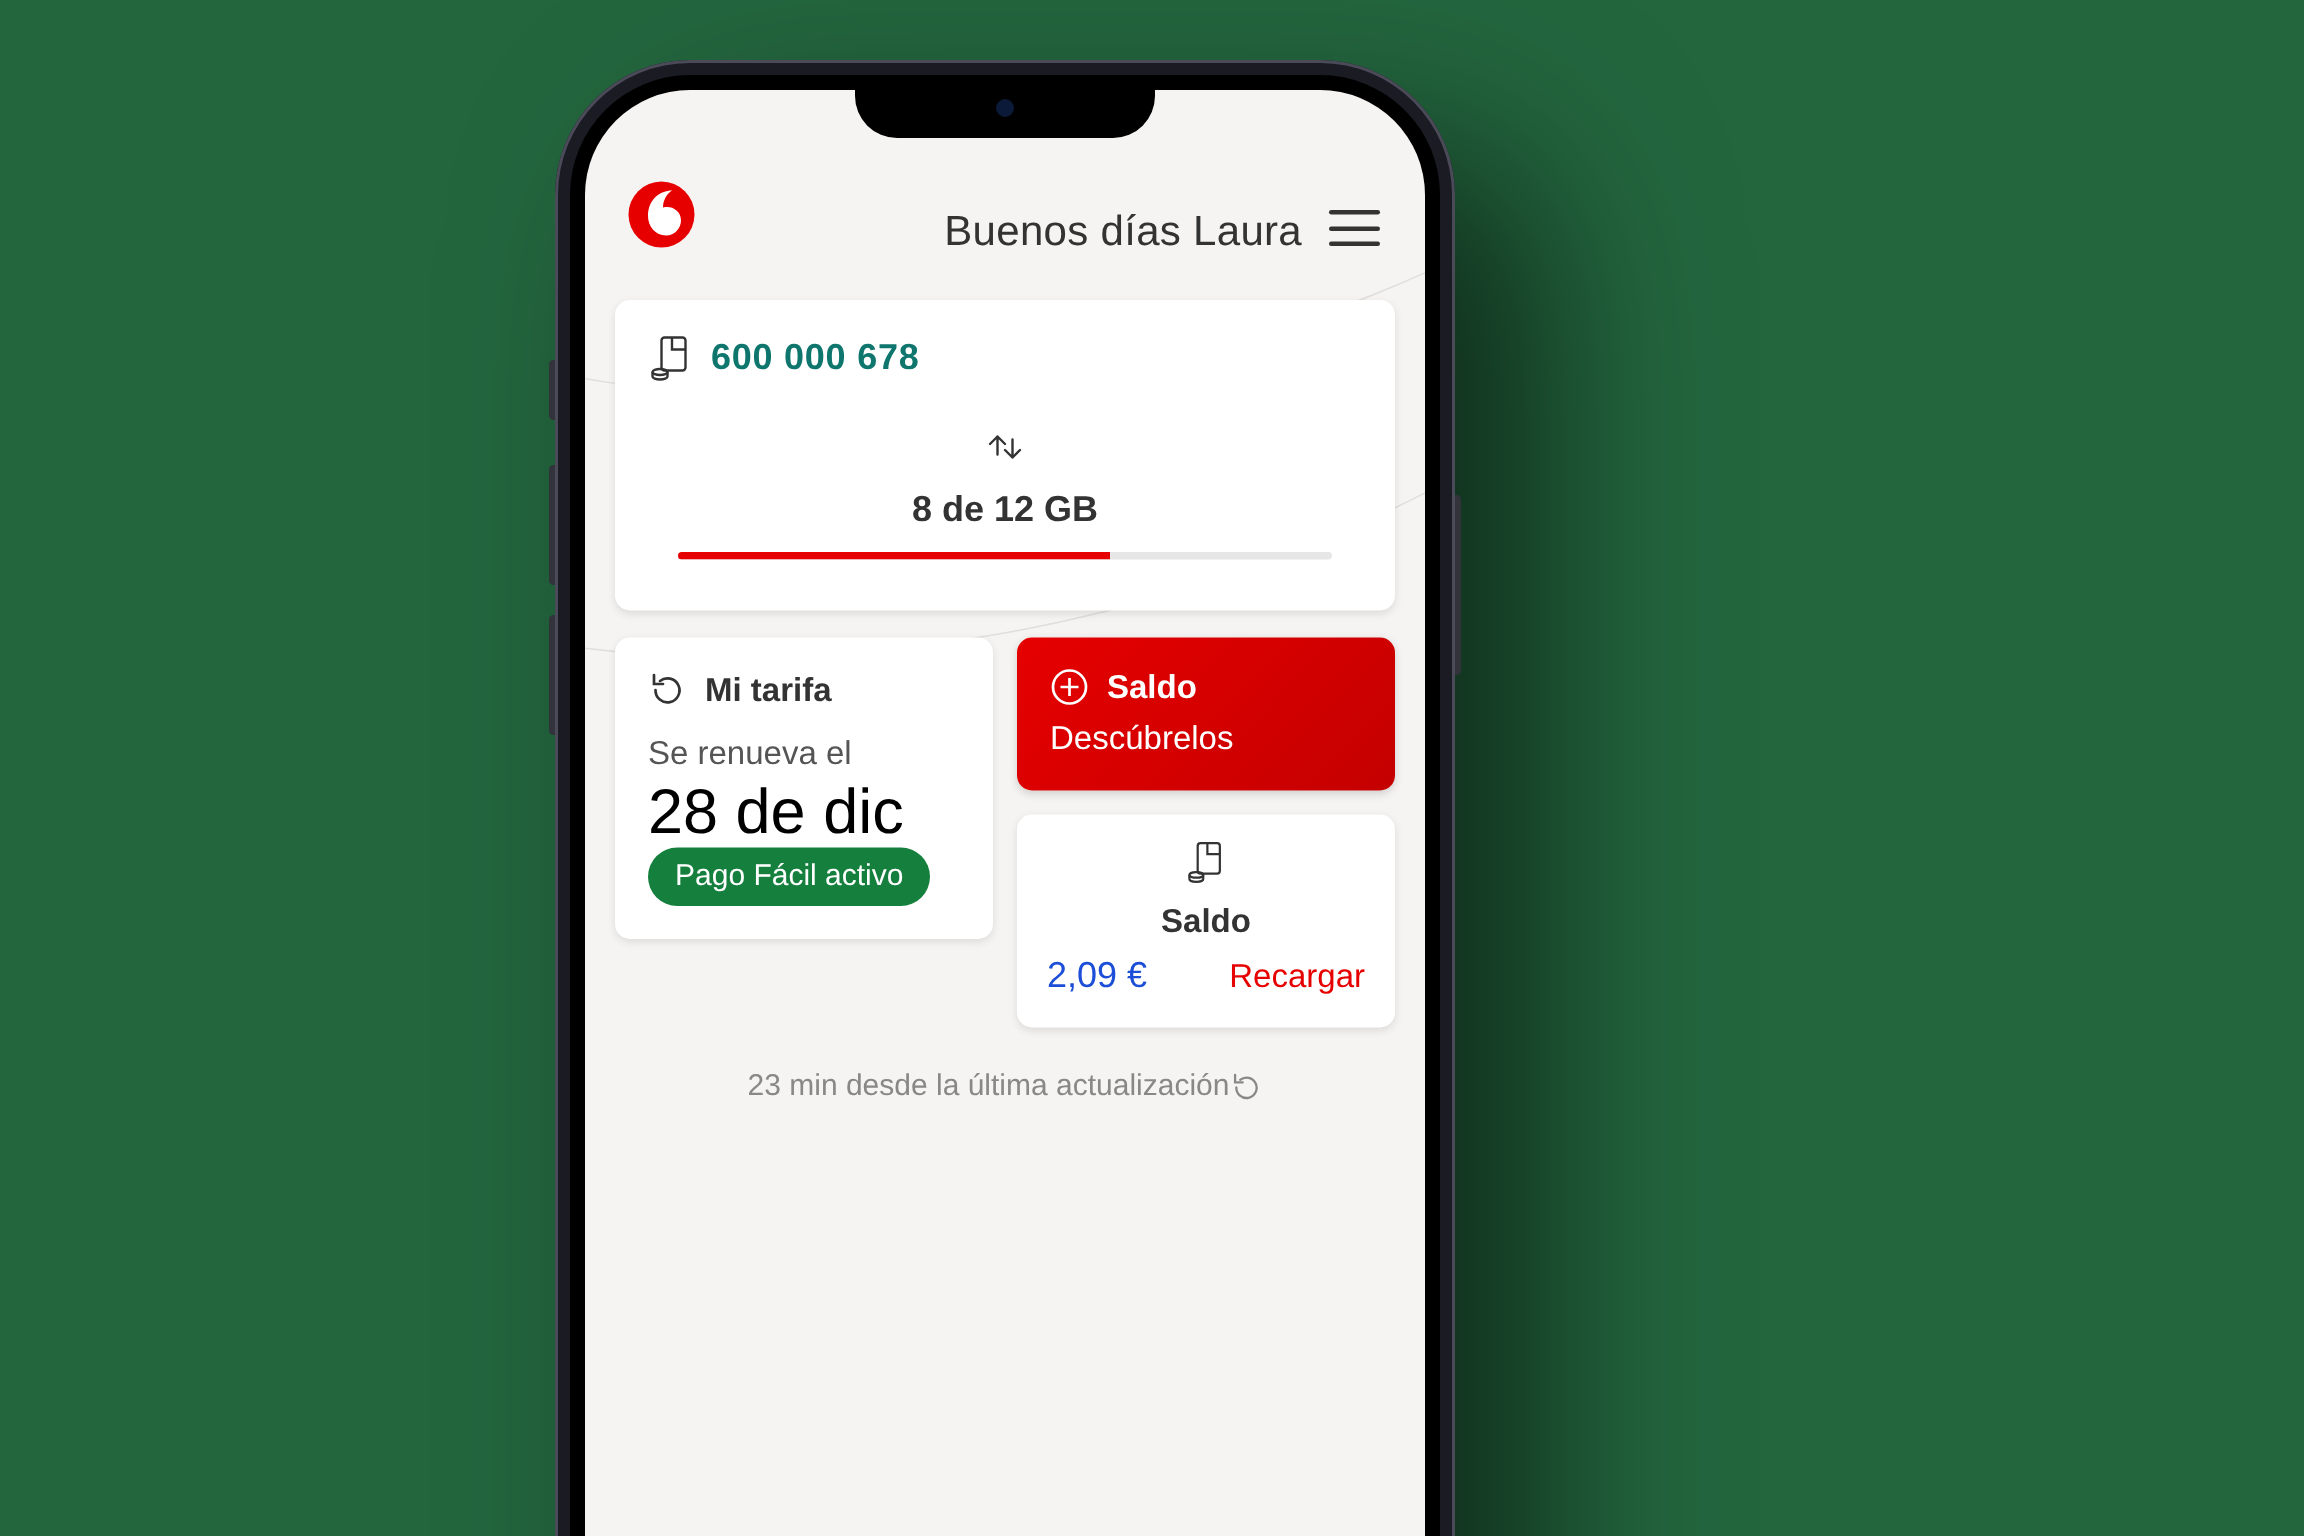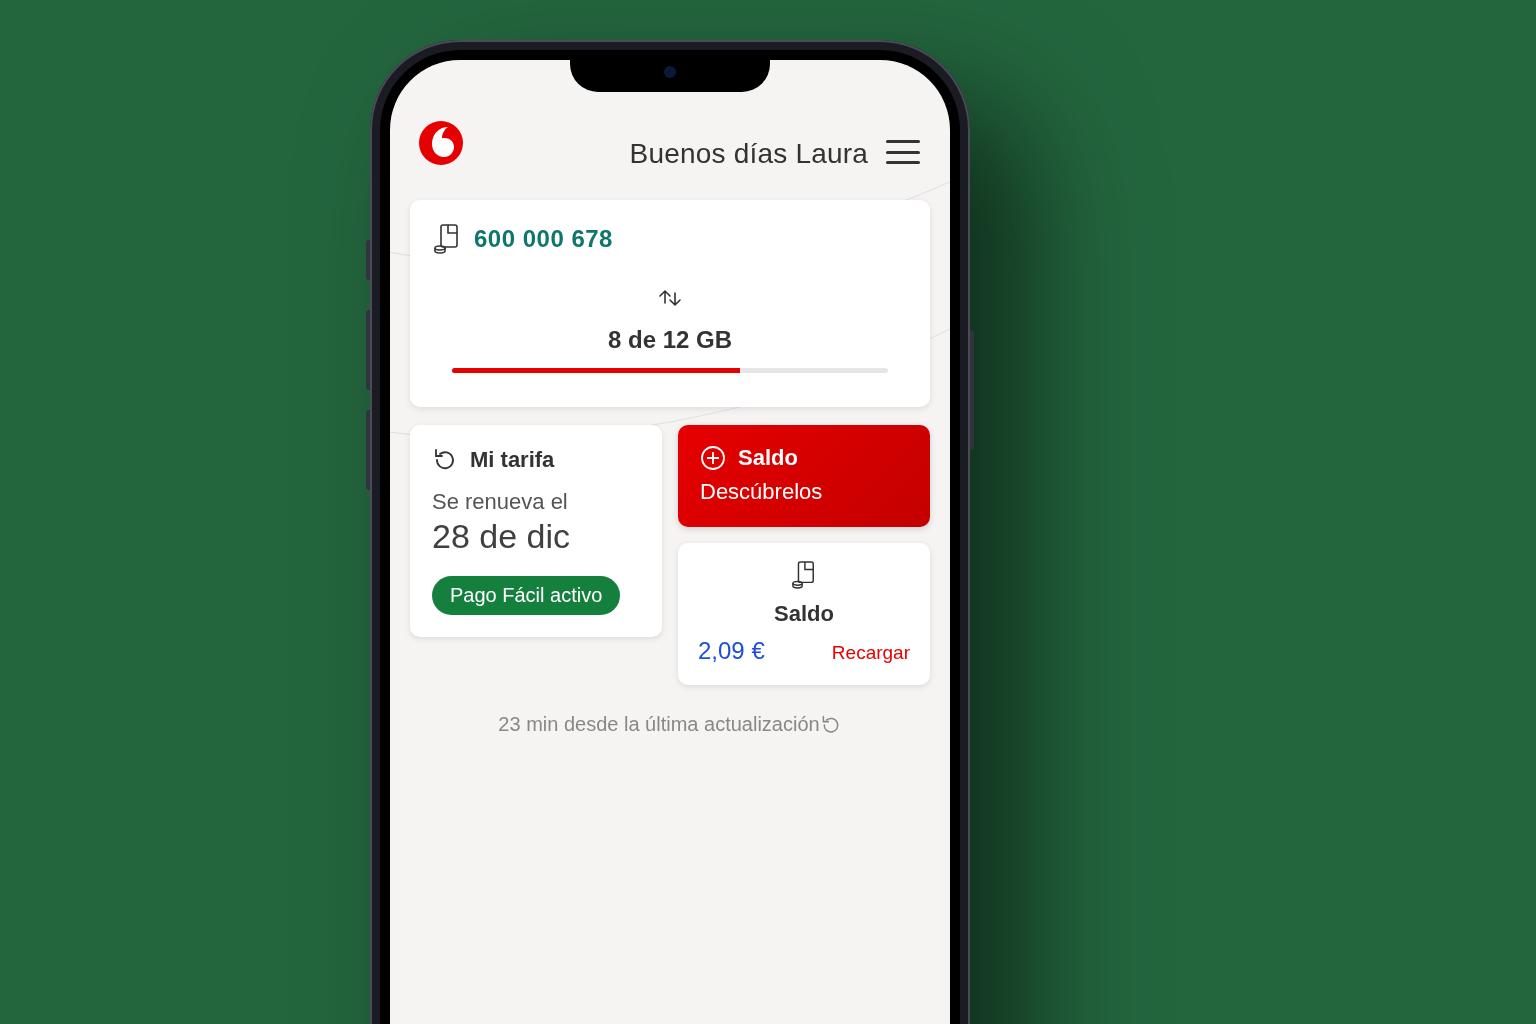--- a/index.html
+++ b/index.html
@@ -121,21 +121,21 @@
 
   
   .row2 { display:flex; gap:16px; margin-top:18px; align-items:flex-start;}
   .col-left { flex:1; }
   .col-right { flex:1; display:flex; flex-direction:column; gap:16px;}
 
   .tarifa { padding: 22px 22px 22px 22px; }
   .tarifa-head { display:flex; align-items:center; gap:12px; margin-bottom:16px;}
   .tarifa-head .ttl { font-size:22px; font-weight:700; color:#333;}
   .tarifa-sub { font-size:22px; color:#555; font-weight:300; margin-bottom:2px;}
-  .tarifa-date { font-size:34px; color:#404040; font-weight:300; margin-bottom:20px;}
+  .tarifa-date { font-size:42px; color:#000000; font-weight:300; }
   .pill {
     display:inline-block; background:#15803d; color:#fff;
     padding: 8px 18px; border-radius: 24px; font-size:20px; font-weight:400;
   }
 
   .extras {
     background: linear-gradient(135deg, #e60000 0%, #c40000 100%);
     color: #fff;
     padding: 20px 22px 22px 22px;
     border-radius:10px;
@@ -143,21 +143,21 @@
   }
   .extras-head { display:flex; align-items:center; gap:12px; margin-bottom:8px;}
   .extras-head .ttl { font-size:22px; font-weight:700;}
   .extras-sub { font-size:22px; font-weight:300; }
 
   .saldo { padding: 18px 20px 20px 20px;}
   .saldo-head { display:flex; align-items:center; gap:12px; margin-bottom:10px;flex-direction:column;}
   .saldo-head .ttl { font-size:22px; font-weight:700; color:#333;}
   .saldo-row { display:flex; justify-content:space-between; align-items:baseline;}
   .saldo-amt { font-size:24px; color:#1d4ed8; font-weight:400;}
-  .recargar { font-size:19px; color:#e60000; font-weight:400;}
+  .recargar { font-size:22px; color:#e60000; font-weight:400;}
 
   
   .footer { margin-top:28px; display:flex; justify-content:center; align-items:center; color:#888; font-size:20px; font-weight:300;}
 
   
   svg { display:block; }
 </style>
 </head>
 <body>
 

